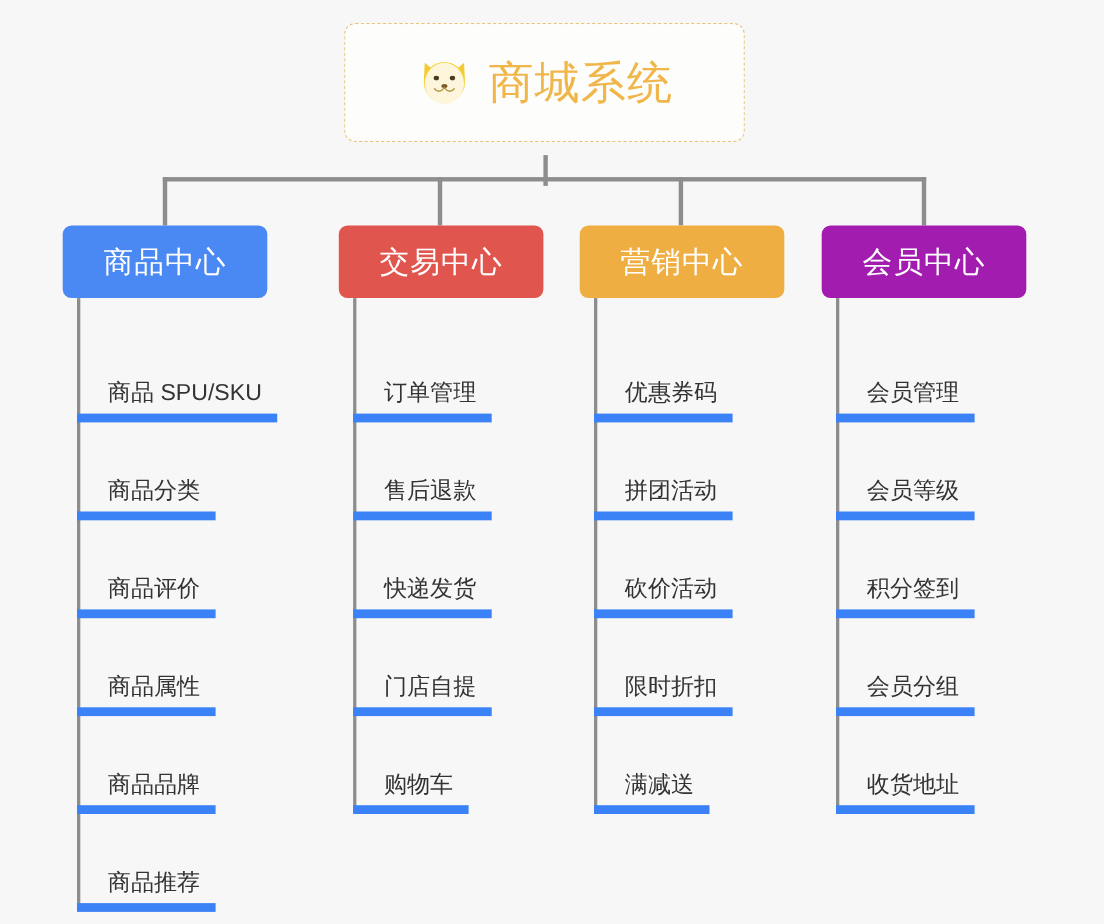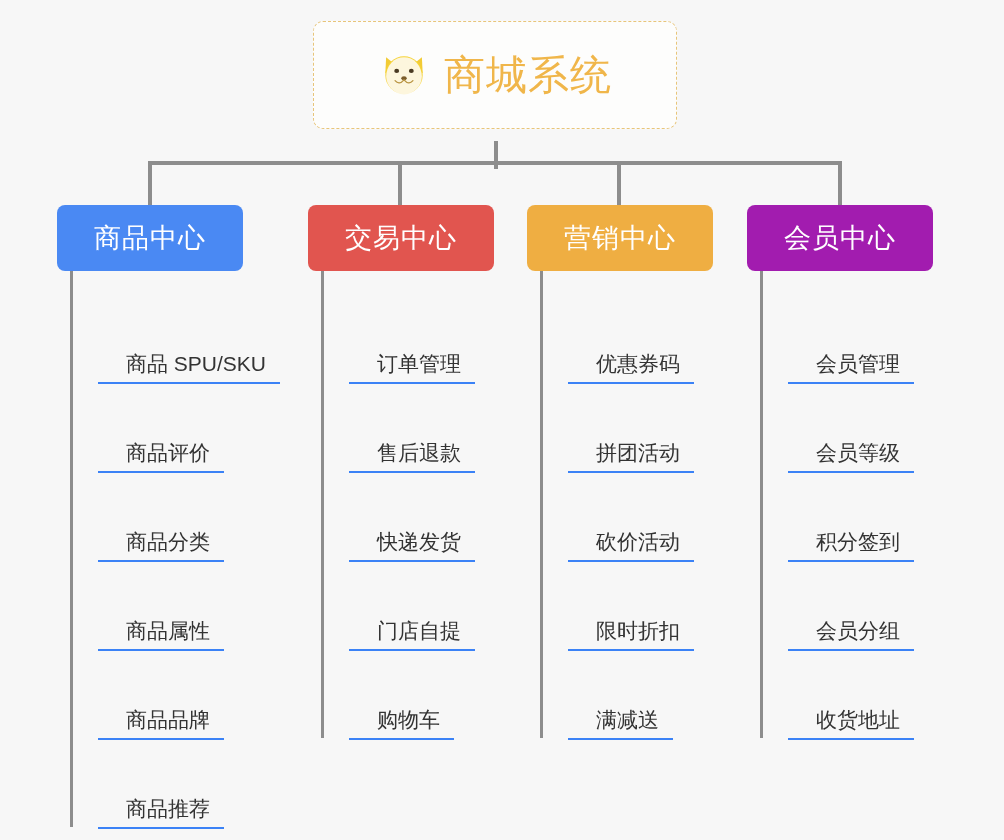--- a/index.html
+++ b/index.html
@@ -123,23 +123,22 @@
     align-items: flex-end;
     padding-left: 13px;
     box-sizing: border-box;
   }
   .leaf-text {
     display: inline-block;
     font-size: 21px;
     color: #333333;
     white-space: nowrap;
     padding: 0 14px 7px 28px;
-    border-bottom: 2px solid #3b82f6;
+    border-bottom: 8px solid #3b82f6;
     line-height: 1.1;
-    margin-left: 28px;
   }
 
   
   .column.col0 .leaf-spine { bottom: 2px; }
   .column.col1 .leaf-spine { bottom: 2px; }
   .column.col2 .leaf-spine { bottom: 2px; }
   .column.col3 .leaf-spine { bottom: 2px; }
 </style>
 </head>
 <body style="background: rgb(247, 247, 247);">
@@ -182,24 +181,24 @@
   <div class="column col0">
     <div class="cat-header" style="background: rgb(74, 137, 243);">
       <span>商品中心</span>
     </div>
     <div class="leaf-list">
       <div class="leaf-spine"></div>
       <div class="leaf-item">
           <span class="leaf-text">商品 SPU/SKU</span>
         </div>
       <div class="leaf-item">
+          <span class="leaf-text">商品分类</span>
+        </div>
+      <div class="leaf-item">
           <span class="leaf-text">商品评价</span>
-        </div>
-      <div class="leaf-item">
-          <span class="leaf-text">商品分类</span>
         </div>
       <div class="leaf-item">
           <span class="leaf-text">商品属性</span>
         </div>
       <div class="leaf-item">
           <span class="leaf-text">商品品牌</span>
         </div>
       <div class="leaf-item">
           <span class="leaf-text">商品推荐</span>
         </div>

